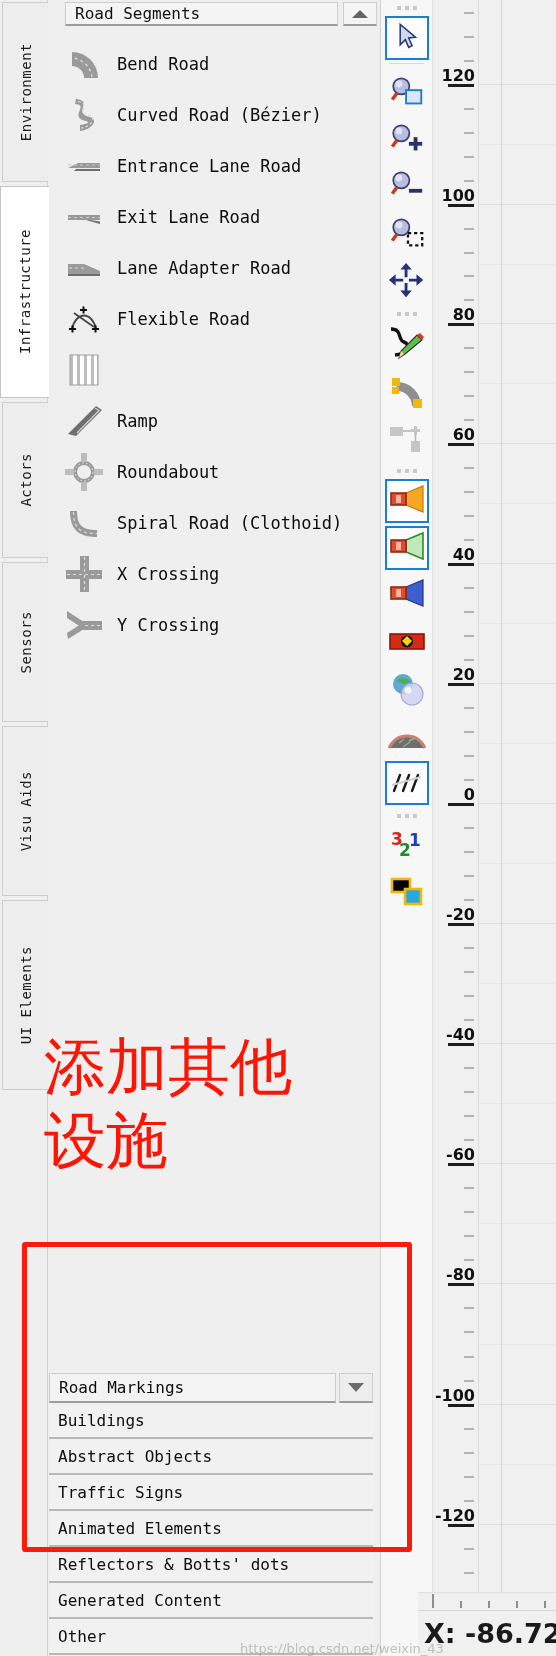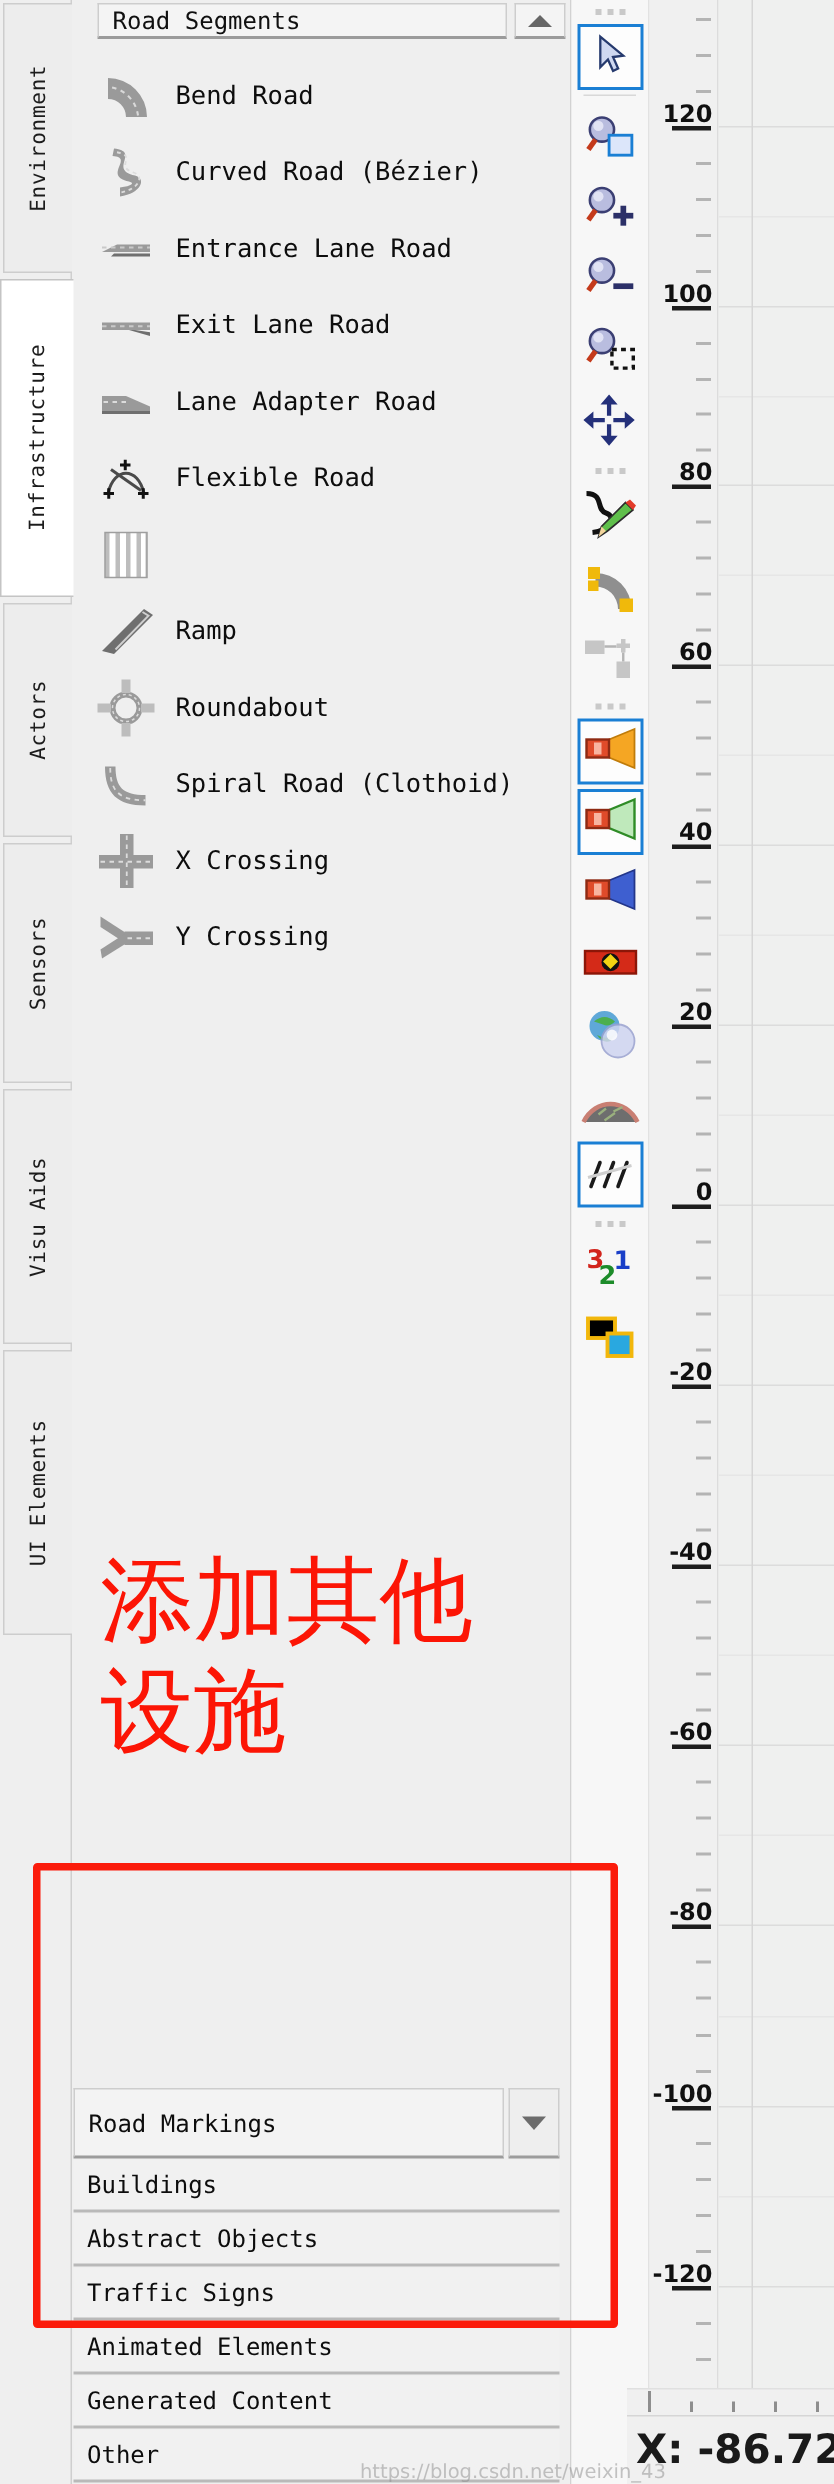--- a/index.html
+++ b/index.html
@@ -101,21 +101,21 @@
     display:flex; align-items:center; justify-content:center;
     margin-right:10px;
   }
   .item-label {
     font-size:17px; color:#0d0d0d;
     white-space:nowrap; letter-spacing:0px;
   }
 
   
   #annot-text {
-    position:absolute; left:67px; top:1030px;
+    position:absolute; left:44px; top:1030px;
     width:350px;
     color:#fc1505;
     font-family:"DejaVu Sans", sans-serif;
     font-size:62px; line-height:74px;
     font-weight:400;
     z-index:40; pointer-events:none;
     white-space:pre-wrap;
   }
   
   #annot-box {
@@ -125,21 +125,21 @@
     border-radius:3px;
     z-index:41; pointer-events:none;
   }
 
   
   #cat-panel {
     position:absolute; left:46px; bottom:0px; width:330px;
     z-index:20;
   }
   #cat-combo-row {
-    display:flex; align-items:stretch; height:47px;
+    display:flex; align-items:stretch; height:30px;
     margin:0 3px 1px 3px;
   }
   #cat-combo {
     flex:1 1 auto; background:#f3f3f3;
     border:1px solid #cdcdcd;
     border-bottom:2px solid #9c9c9c;
     display:flex; align-items:center; padding-left:9px;
     font-size:16px; color:#0d0d0d; white-space:nowrap; overflow:hidden;
   }
   #cat-arrow {
@@ -699,20 +699,21 @@
     <div id="cat-combo">Road Markings</div>
     <div id="cat-arrow">
       <span class="tri-down"></span>
     </div>
   </div>
   <div id="cat-options">
       <div class="cat-row">Buildings</div>
       <div class="cat-row">Abstract Objects</div>
       <div class="cat-row">Traffic Signs</div>
       <div class="cat-row">Animated Elements</div>
+      <div class="cat-row">Reflectors &amp; Botts' dots</div>
       <div class="cat-row">Generated Content</div>
       <div class="cat-row">Other</div>
     </div>
 </div>
 
 <div id="annot-text">添加其他
 设施</div>
 <div id="annot-box"></div>
 
 <div id="hruler">

